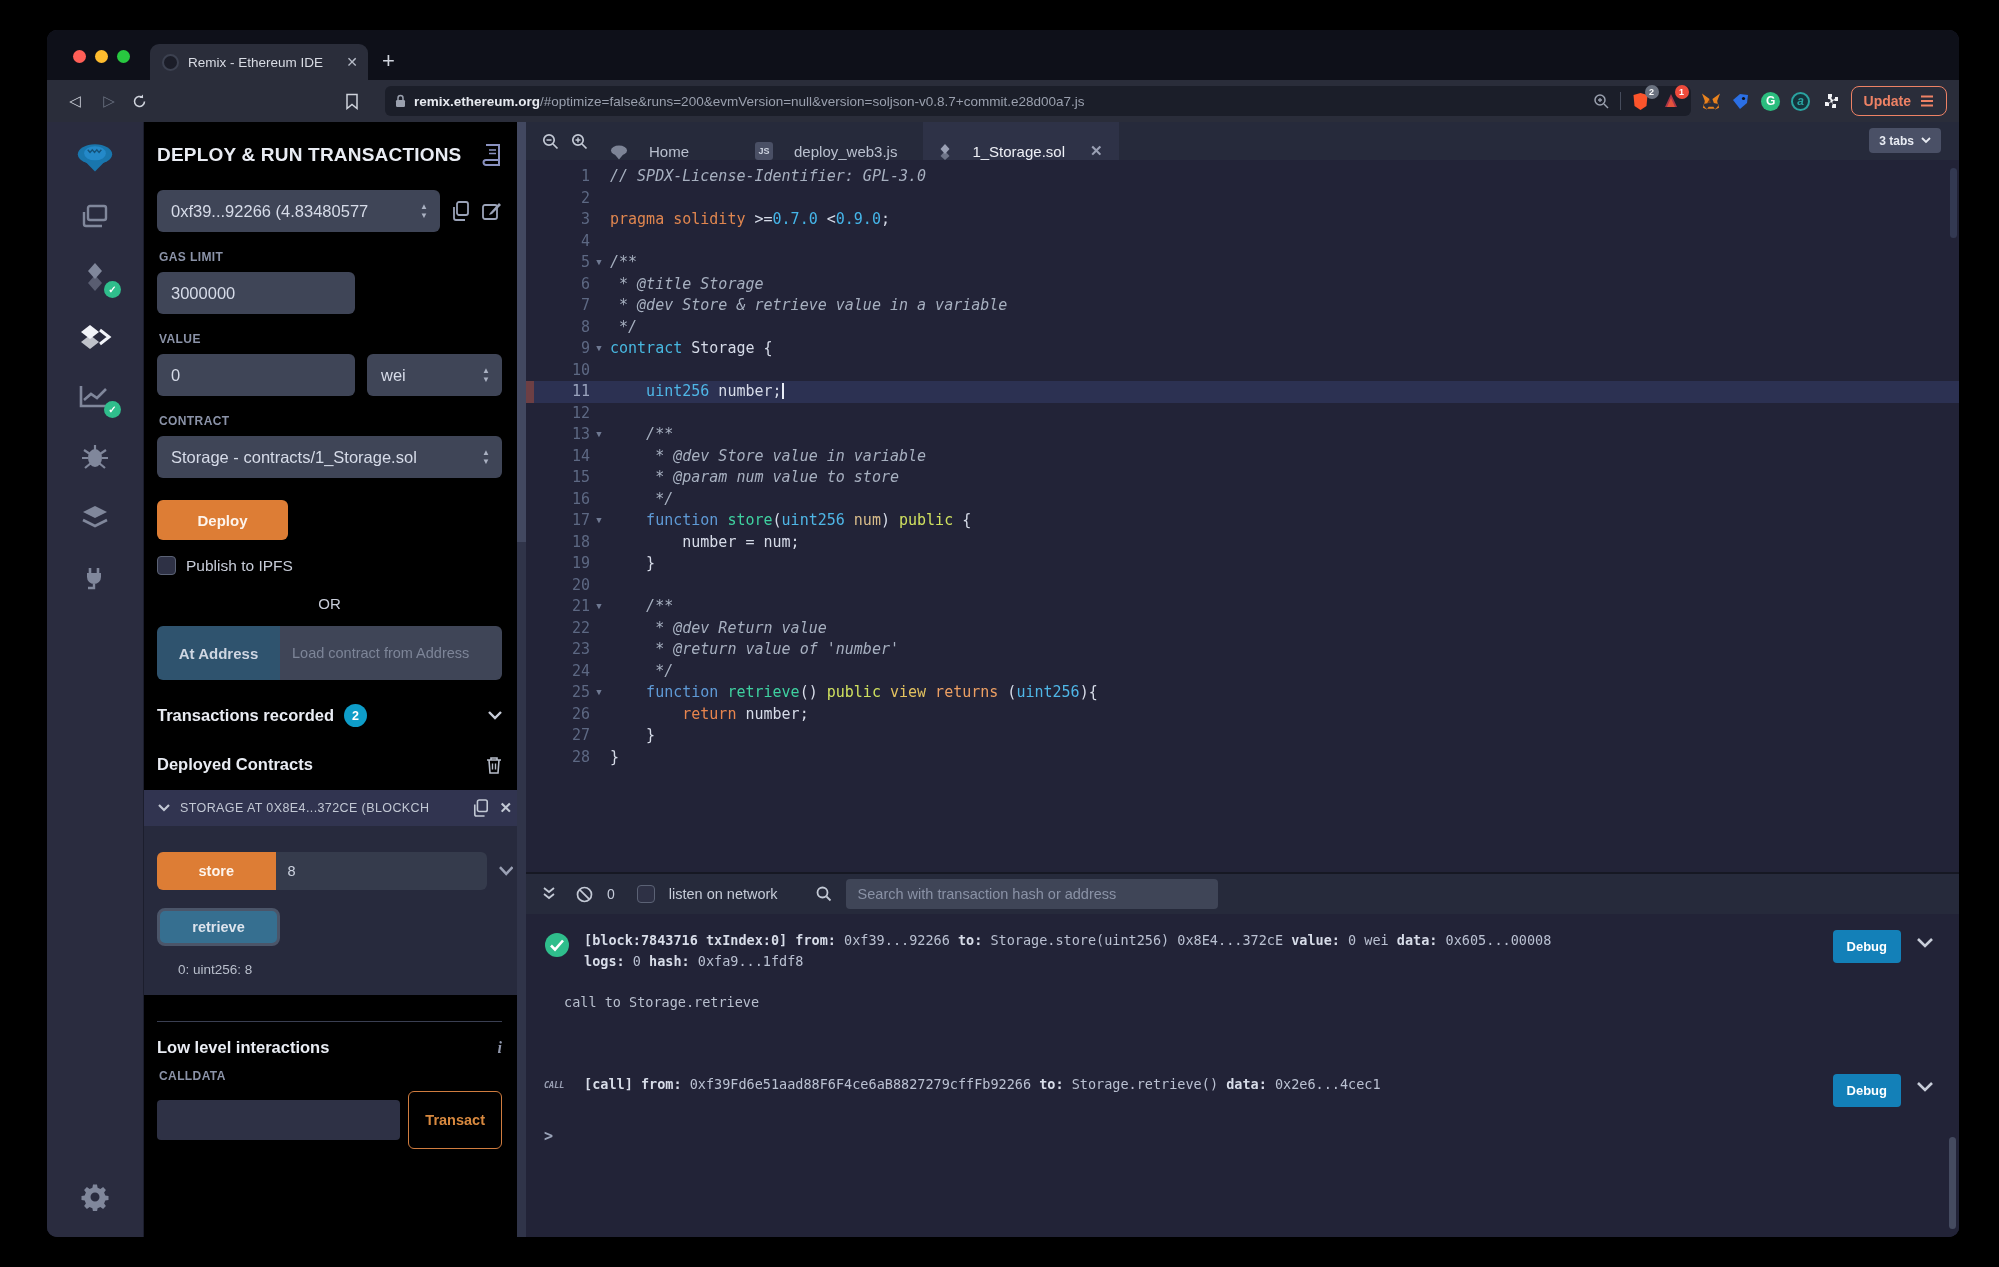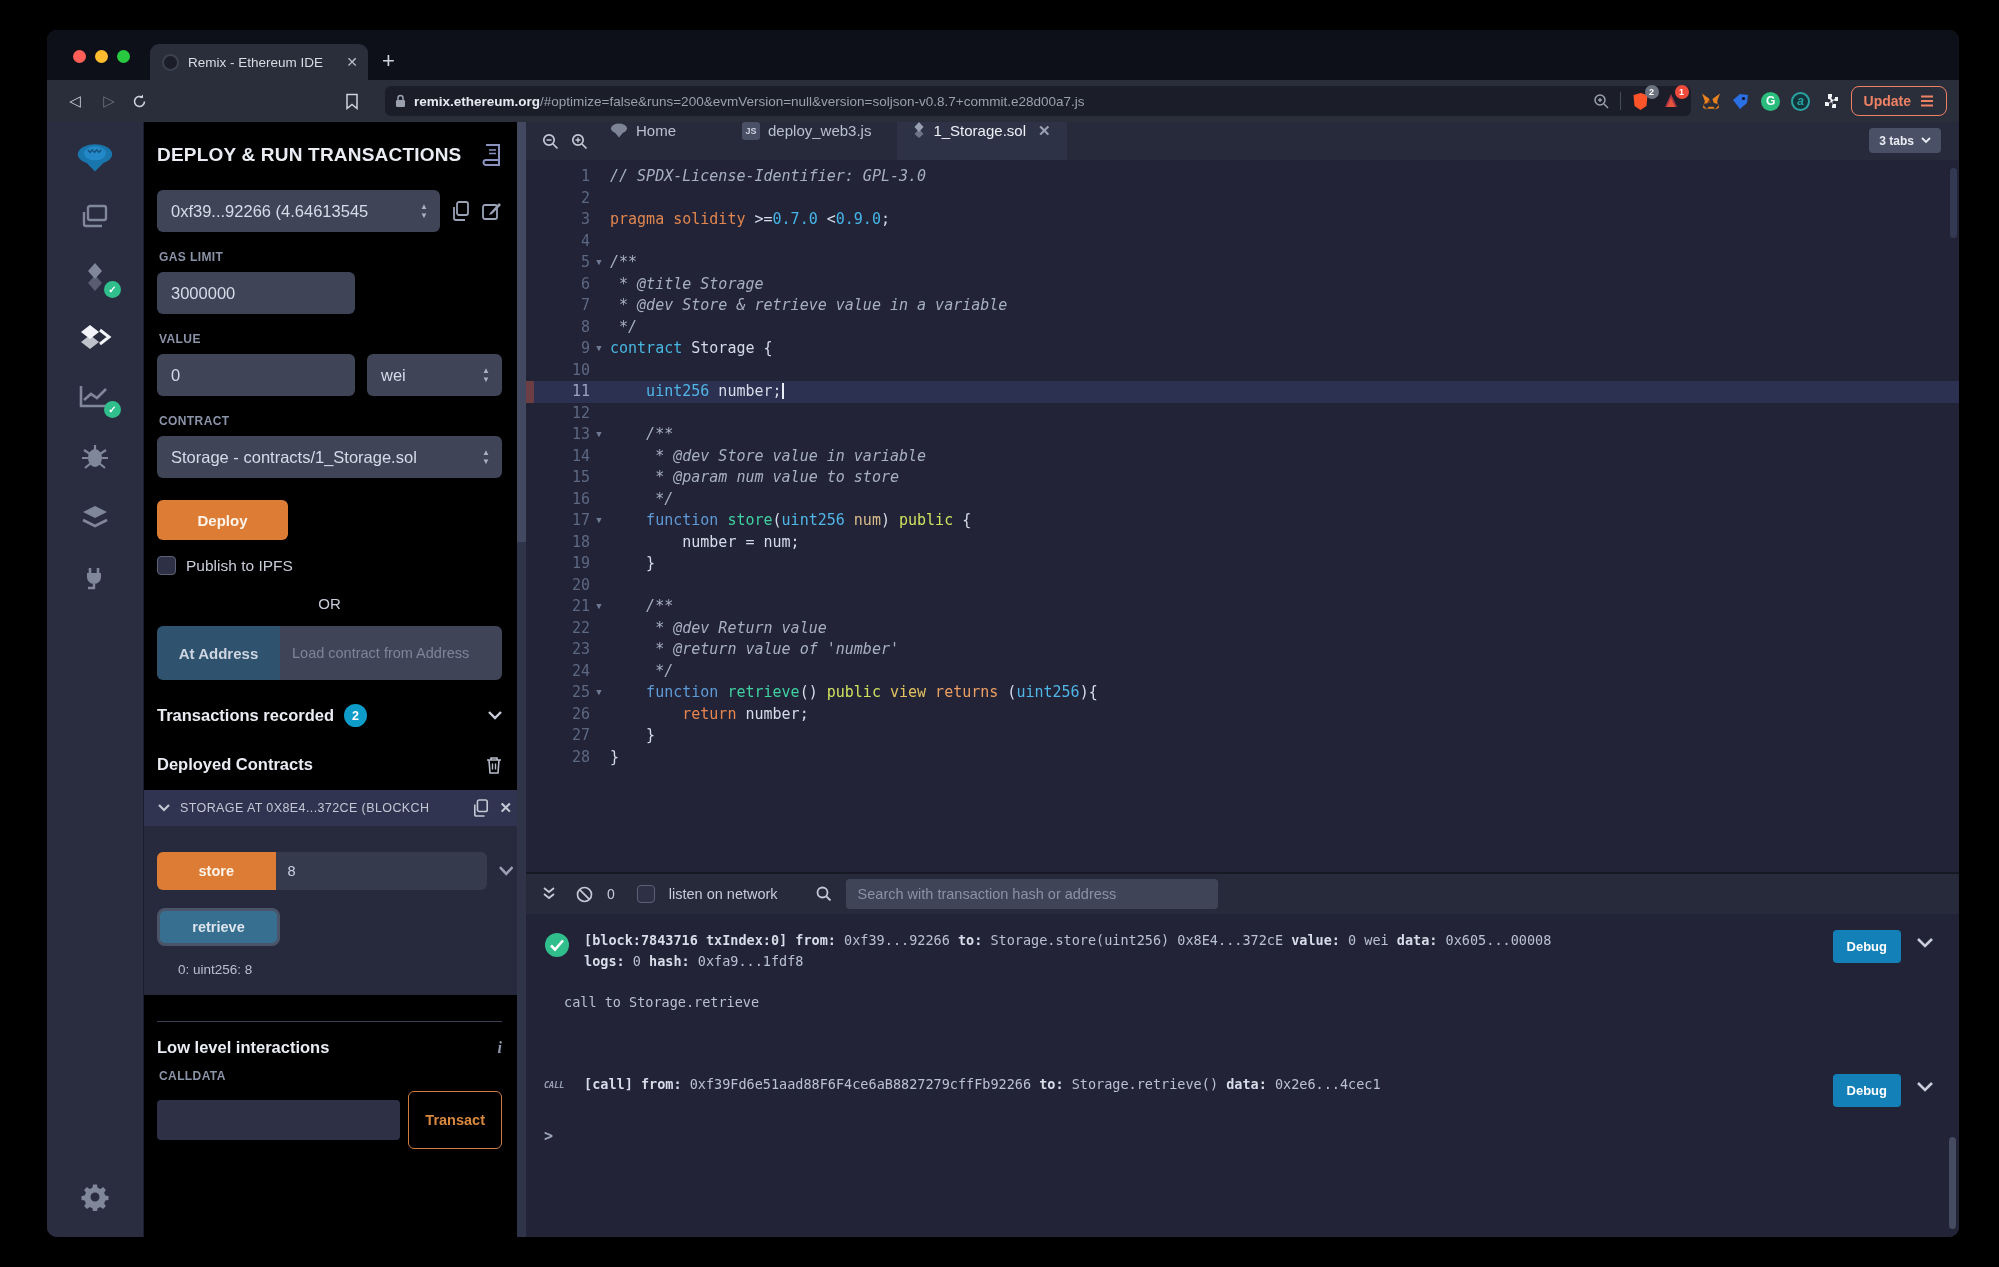--- a/index.html
+++ b/index.html
@@ -75,21 +75,21 @@
   .lowlevel-title-row { display:flex; align-items:center; }
   .lowlevel-title { font-size:16.5px; font-weight:700; }
   .calldata-row { display:flex; align-items:center; gap:8px; margin-top:8px; }
   .calldata-inp { flex:1; height:40px; background:#2e3145; border:none; border-radius:4px; outline:none; color:#d6dbe8; padding:0 10px; }
   .transact-btn { border:1.5px solid #d07c3f; color:#d8893f; background:transparent; border-radius:6px; height:58px; padding:0 16px; font-size:14.5px; font-weight:600; }
 
   
   .main { flex:1; display:flex; flex-direction:column; background:#222337; min-width:0; }
   .edtabs { height:38px; background:#262a3b; display:flex; align-items:center; padding-left:10px; position:relative; }
   .zoombtn { color:#c3c9d5; margin:0 6px; display:flex; }
-  .edtab { height:38px; display:flex; align-items:flex-start; gap:8px; padding:0 16px; color:#b9c0ce; font-size:15px; }
+  .edtab { height:38px; display:flex; align-items:flex-end; gap:21px; padding:0 16px; color:#b9c0ce; font-size:15px; }
   .edtab.active { background:#2e3247; color:#eef0f6; }
   .jsbadge { width:18px; height:18px; background:#4a5065; color:#cdd3df; font-size:9px; font-weight:700; display:flex; align-items:center; justify-content:center; border-radius:3px; }
   .tab-close { color:#9aa0b4; font-size:15px; font-weight:700; margin-left:4px; }
   .tabs-count { position:absolute; right:18px; top:6px; background:#4a5066; color:#e8ebf2; font-size:12px; font-weight:700; border-radius:4px; height:25px; display:flex; align-items:center; gap:7px; padding:0 10px; }
 
   .code { height:712px; position:relative; font-family:"DejaVu Sans Mono", monospace; font-size:15px; padding-top:6px; overflow:hidden; }
   .cline { display:flex; height:21.5px; line-height:21.5px; position:relative; white-space:pre; }
   .cline.cur { background:#2c3152; }
   .gmark { position:absolute; left:0; top:0; width:8px; height:100%; background:#6d3f44; }
   .lnum { width:64px; text-align:right; color:#5d6883; flex:0 0 64px; }
@@ -300,21 +300,21 @@
       <div class="panel-title-row">
         <div class="panel-title">DEPLOY &amp; RUN TRANSACTIONS</div>
         <svg width="20" height="22" viewBox="0 0 20 22" class="icon-gray">
             <path d="M4 1h13v20H4a2.5 2.5 0 0 1 0-5h13" stroke="#8a92c0" stroke-width="2" fill="none"></path>
             <path d="M7 6h7M7 9.5h7" stroke="#8a92c0" stroke-width="1.6"></path>
           </svg>
       </div>
 
       <div class="row">
         <div class="selbox" style="flex:1">
-          <span style="white-space:nowrap;overflow:hidden">0xf39...92266 (4.64613545</span>
+          <span style="white-space:nowrap;overflow:hidden">0xf39...92266 (4.83480577</span>
           <span class="updn">
               <span>▲</span>
               <span>▼</span>
             </span>
         </div>
         <svg width="18" height="20" viewBox="0 0 18 20" class="icon-gray">
             <rect x="5" y="1" width="11" height="13" rx="2" stroke="#9ba3b8" stroke-width="1.8" fill="none"></rect>
             <path d="M2 6v11a2 2 0 0 0 2 2h9" stroke="#9ba3b8" stroke-width="1.8" fill="none"></path>
           </svg>
         <svg width="20" height="20" viewBox="0 0 20 20" class="icon-gray">

